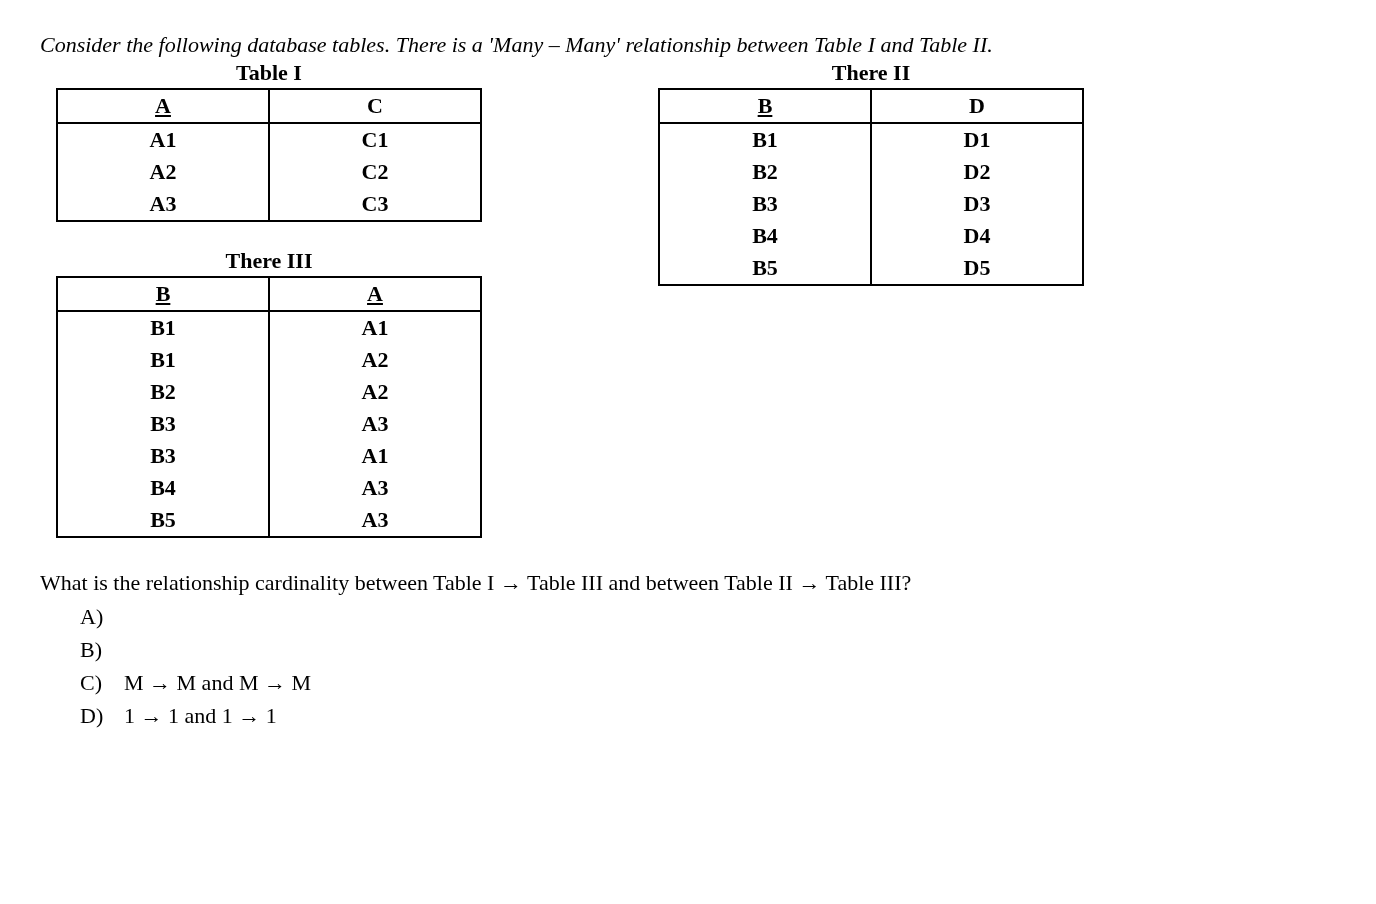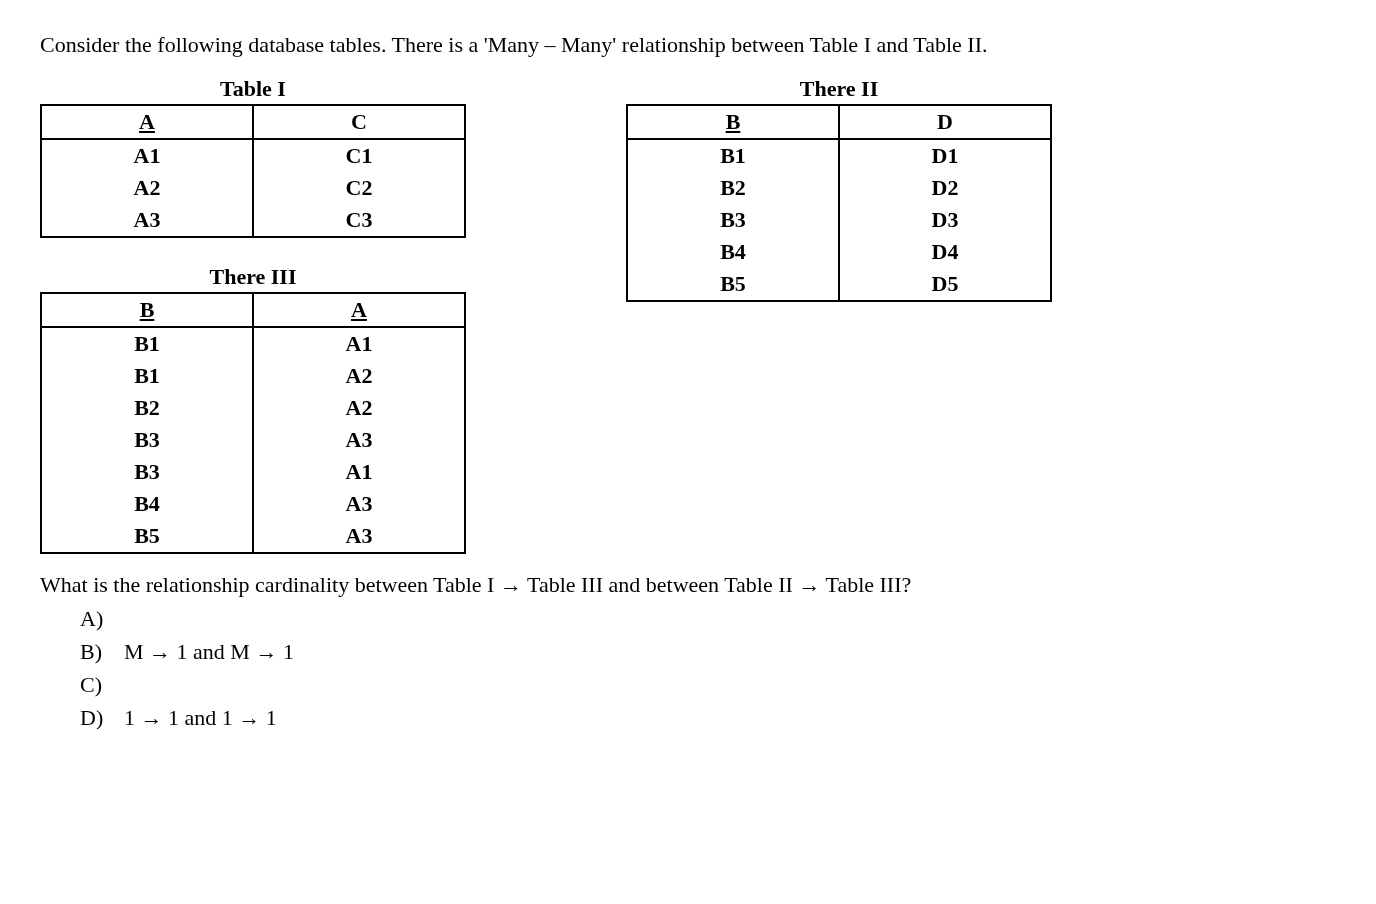--- a/index.html
+++ b/index.html
@@ -6,32 +6,34 @@
       font-family: "Times New Roman", Times, serif;
       font-size: 22px;
       color: #000;
       background: #fff;
       margin: 0;
       padding: 30px 40px;
       width: 1376px;
       box-sizing: border-box;
     }
     .intro {
-      margin-bottom: 16px;
+      margin-bottom: 0;
       line-height: 1.35;
+      font-style: italic;
     }
     .tables-row {
       display: flex;
       gap: 160px;
       align-items: flex-start;
     }
     .table-block {
       display: flex;
       flex-direction: column;
       align-items: center;
+      margin-left: 16px;
     }
     .table-title {
       font-weight: bold;
       margin-bottom: 2px;
       font-size: 22px;
     }
     table {
       border-collapse: collapse;
       table-layout: fixed;
     }
@@ -63,21 +65,21 @@
     }
     .body-cell.last {
       border-bottom: 2px solid #000;
     }
     .left-column {
       display: flex;
       flex-direction: column;
       gap: 26px;
     }
     .question {
-      margin-top: 16px;
+      margin-top: 30px;
       line-height: 1.4;
     }
     .options {
       margin-left: 40px;
       margin-top: 4px;
     }
     .option {
       display: flex;
       gap: 14px;
       margin: 2px 0;
@@ -198,23 +200,23 @@
 </div>
 
 <div class="question">
   <div>What is the relationship cardinality between Table I → Table III and between Table II → Table III?</div>
   <div class="options">
     <div class="option">
       <span class="option-letter">A)</span>
     </div>
     <div class="option">
       <span class="option-letter">B)</span>
-      <span>M → 1 and M → 1</span>
     </div>
     <div class="option">
       <span class="option-letter">C)</span>
+      <span>M → M and M → M</span>
     </div>
     <div class="option">
       <span class="option-letter">D)</span>
       <span>1 → 1 and 1 → 1</span>
     </div>
   </div>
 </div>
 
 </body></html>

